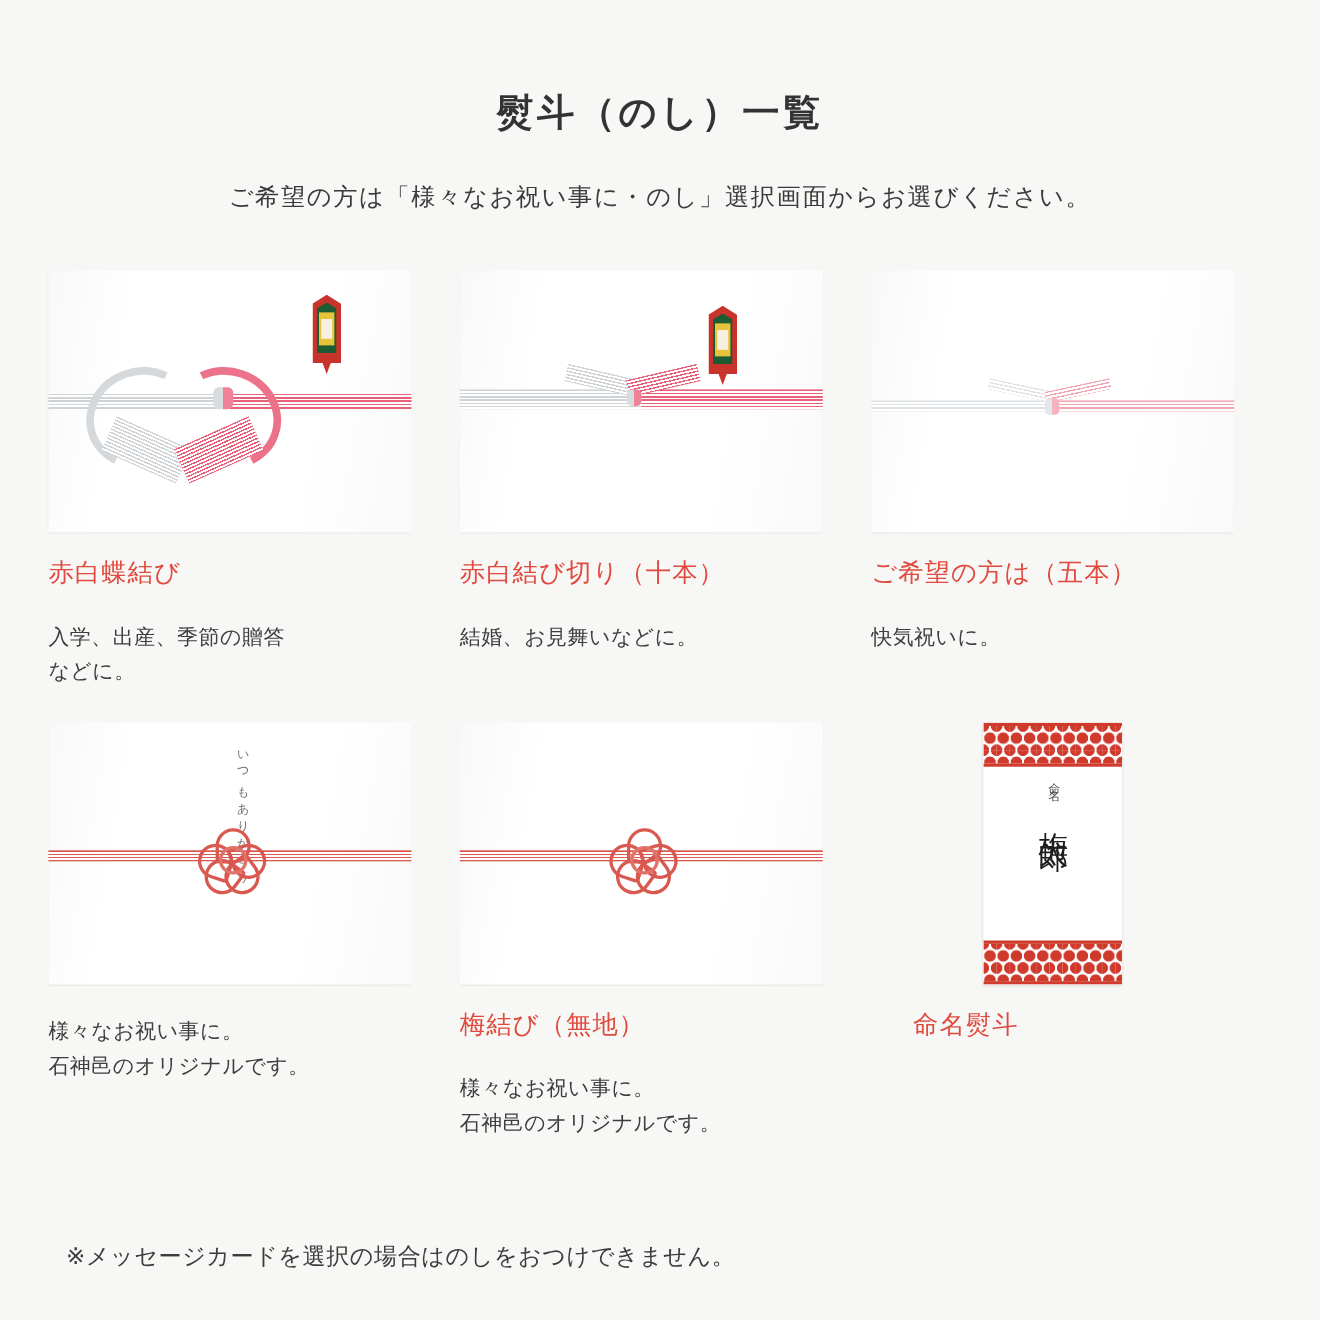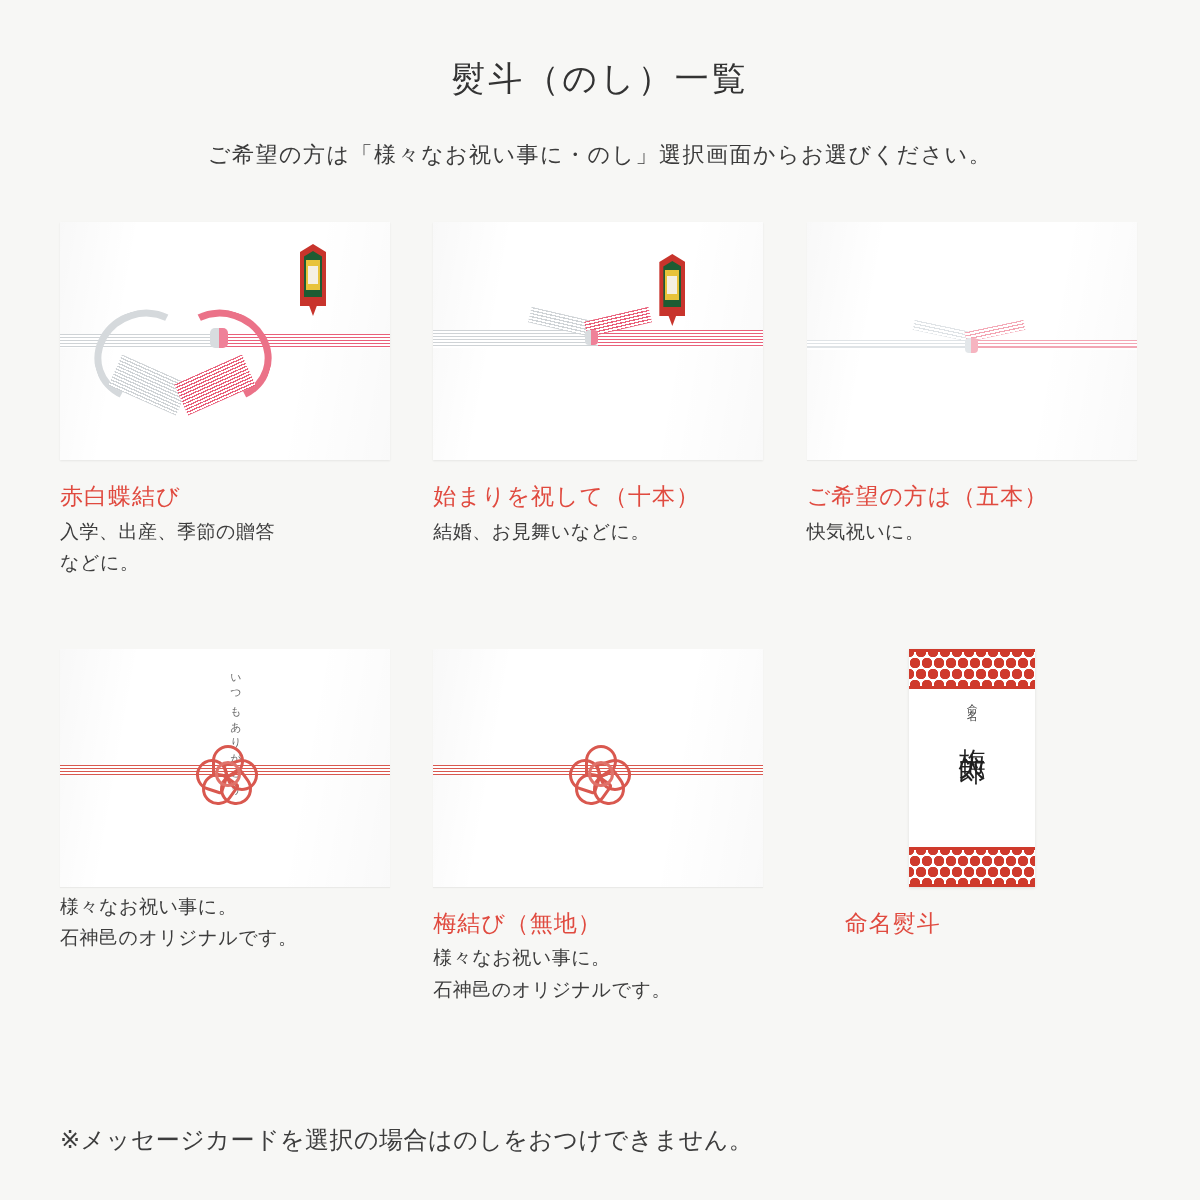--- a/index.html
+++ b/index.html
@@ -16,44 +16,43 @@
   }
   .page {
     position: relative;
     width: 1200px;
     height: 1200px;
     box-sizing: border-box;
   }
   .page-title {
     text-align: center;
     font-size: 34px;
-    font-weight: 400;
+    font-weight: 700;
     letter-spacing: 3px;
     color: #333;
     margin: 0;
-    padding-top: 56px;
+    padding-top: 80px;
   }
   .page-subtitle {
     text-align: center;
     font-size: 22px;
     font-weight: 400;
     letter-spacing: 1.5px;
     color: #3b3b3b;
     margin: 0;
     padding-top: 38px;
   }
 
   .grid {
     margin-top: 52px;
-    padding: 0 60px;
+    padding: 0 44px;
     display: grid;
     grid-template-columns: repeat(3, 1fr);
     column-gap: 10px;
     row-gap: 0px;
-    gap: 40px;
   }
   .cell {
     width: 330px;
   }
   .cell.row2 {
     margin-top: 30px;
   }
 
   
   .noshi {
@@ -313,36 +312,36 @@
 
   
   .caption-title {
     margin-top: 22px;
     font-size: 23px;
     color: #e04a3f;
     letter-spacing: 1px;
     line-height: 1.3;
   }
   .caption-desc {
-    margin-top: 4px;
+    margin-top: 28px;
     font-size: 19px;
     color: #3d3d3d;
     line-height: 1.65;
     letter-spacing: 0.5px;
   }
   .cell.center-title .caption-title,
   .cell.center-title .caption-desc {
     margin-left: 38px;
   }
 
   .footnote {
     position: absolute;
     left: 60px;
     bottom: 44px;
-    font-size: 24px;
+    font-size: 21px;
     color: #3d3d3d;
     letter-spacing: 0.5px;
   }
 </style>
 </head>
 <body>
 
 <div class="page">
 
   <h1 class="page-title">熨斗（のし）一覧</h1>
@@ -397,21 +396,21 @@
         <div class="knot knot-silver-red knot-small" style="left:152px; top:108px;"></div>
 
         <div class="awabi" style="right:78px; top:32px;">
           <div class="body"></div>
             <div class="inner"></div>
             <div class="inner2"></div>
             <div class="inner3"></div>
             <div class="tail"></div>
         </div>
       </div>
-      <div class="caption-title">始まりを祝して（十本）</div>
+      <div class="caption-title">赤白結び切り（十本）</div>
       <div class="caption-desc">
         <div>結婚、お見舞いなどに。</div>
       </div>
     </div>
 
     <div class="cell">
       <div class="noshi flat">
         <div class="fold"></div>
 
         <div class="band" style="top:118px; height:10px;">

